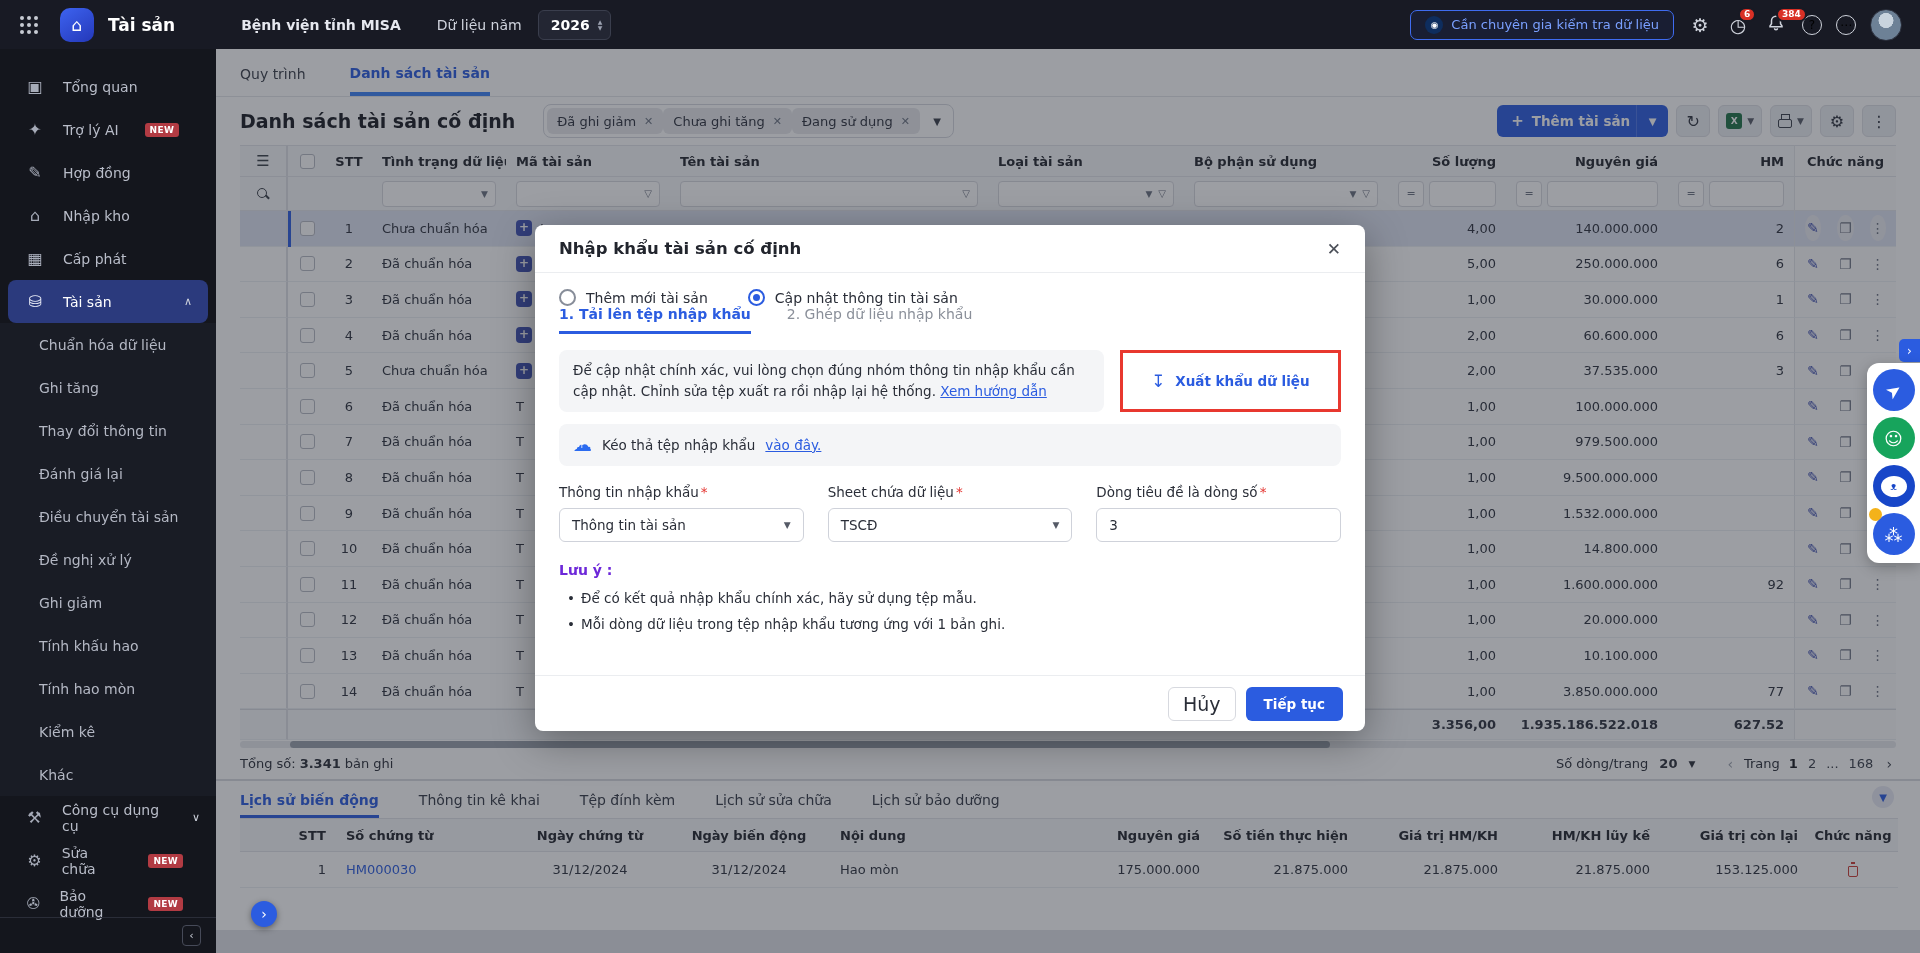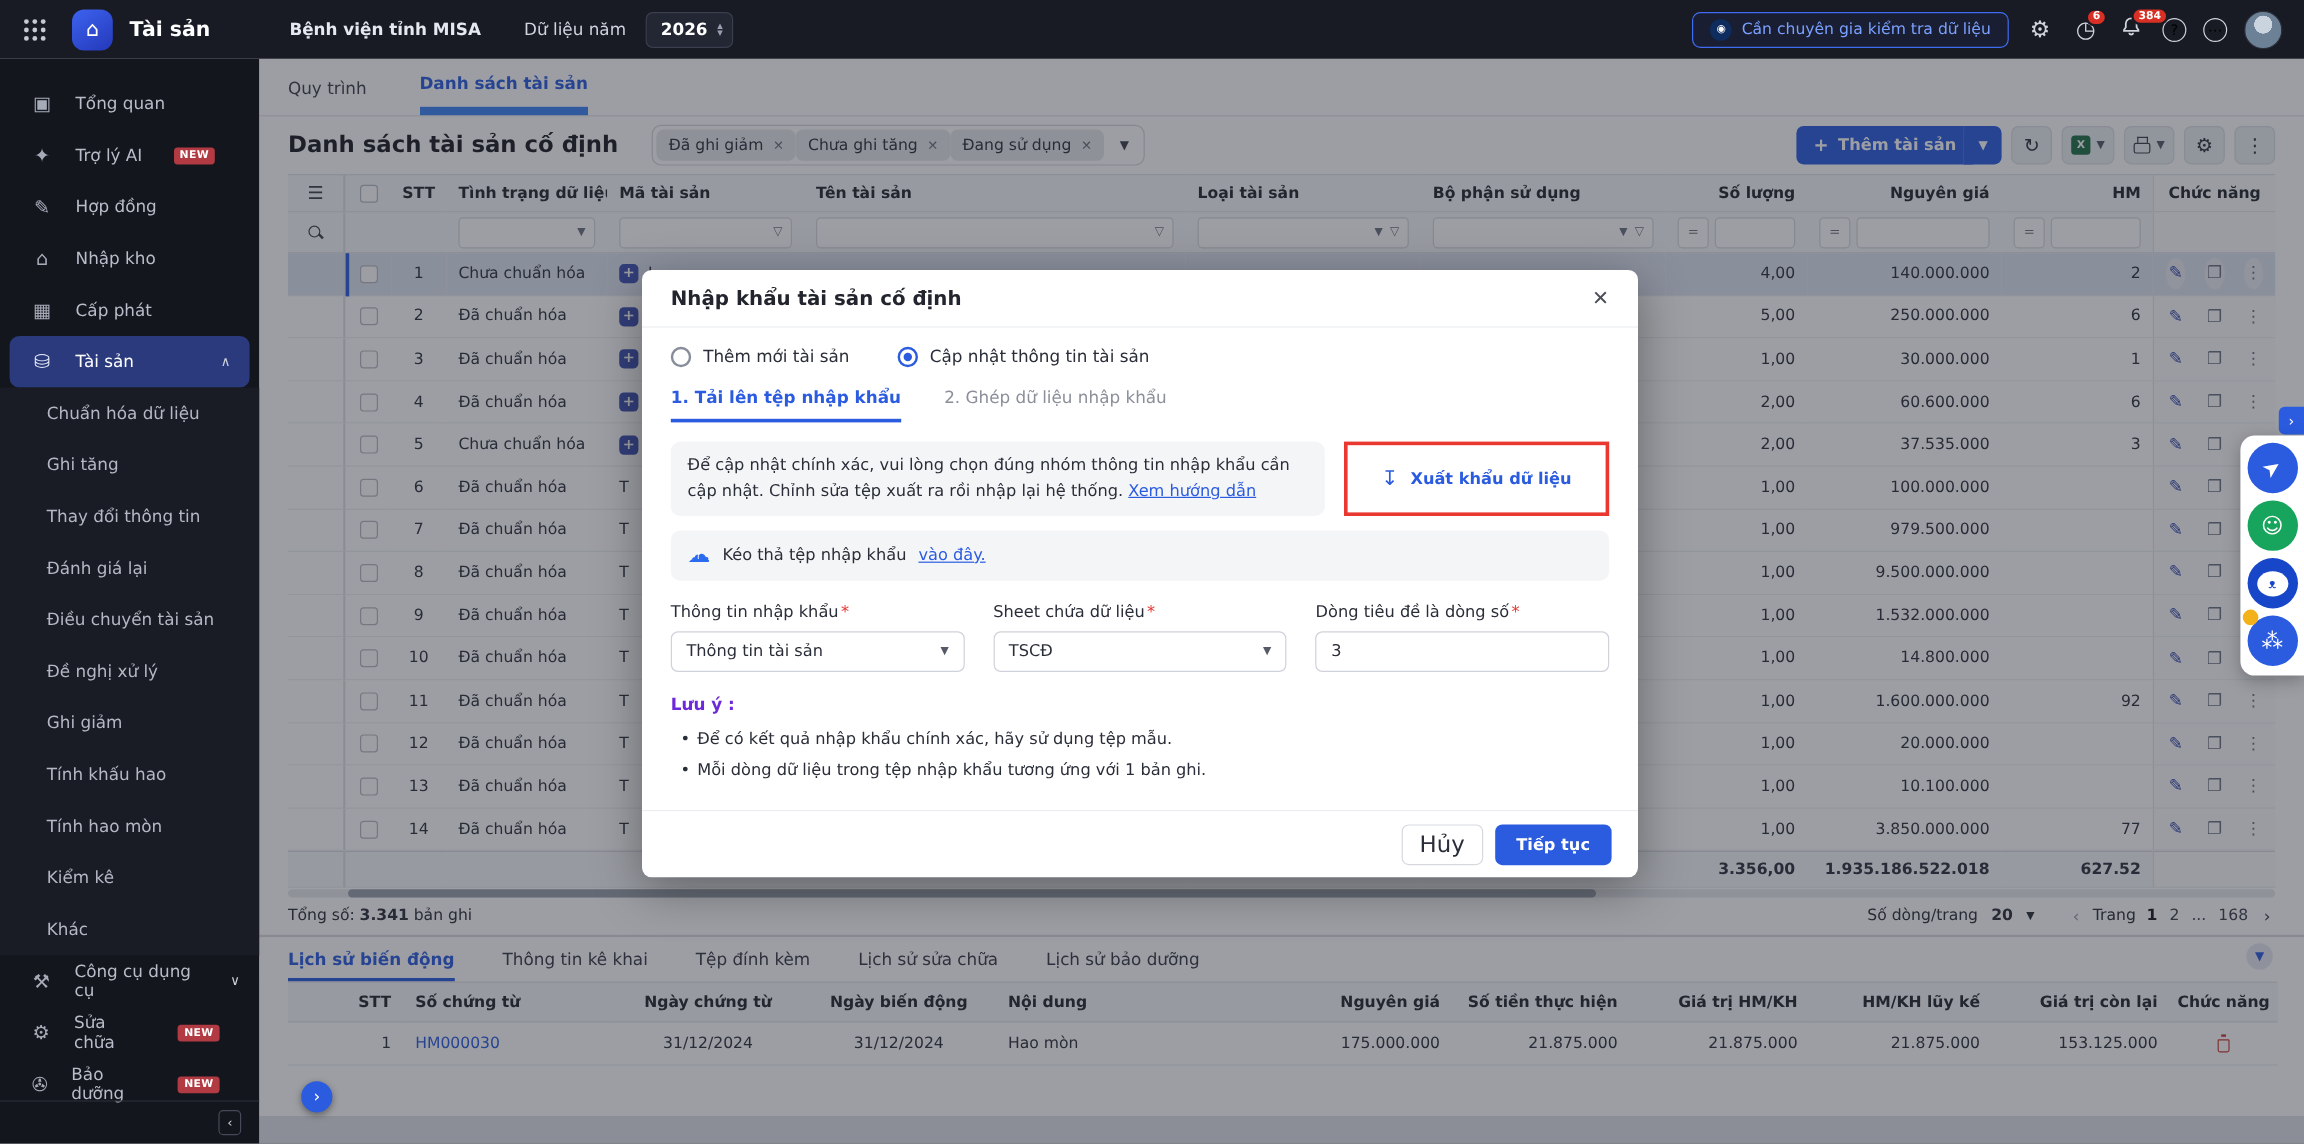--- a/index.html
+++ b/index.html
@@ -39,21 +39,21 @@
   .side-bottom { position:absolute; bottom:0; left:0; width:216px; height:36px; border-top:1px solid #2a2d38; display:flex; align-items:center; }
   .collapse-box { margin-left:182px; width:19px; height:21px; border:1px solid #464a58; border-radius:4px; color:#cfd3dd; font-size:11px; display:flex; align-items:center; justify-content:center; }
   .side-fab { position:absolute; left:251px; top:901px; width:26px; height:26px; border-radius:50%; background:#2b5ce0; color:#fff; font-size:14px; display:flex; align-items:center; justify-content:center; z-index:160; box-shadow:0 2px 6px rgba(0,0,0,.4); }
 
   
   .main { position:absolute; left:216px; top:49px; width:1704px; height:904px; background:#fff; }
   .overlay { position:absolute; inset:0; background:rgba(36,40,50,.45); z-index:40; }
 
   .tabbar { position:absolute; left:0; top:0; width:1704px; height:48px; background:#fff; border-bottom:1px solid #e4e5ea; display:flex; align-items:flex-end; padding-left:24px; gap:44px; }
   .mtab { font-size:14px; color:#3a3f4a; padding-bottom:14px; }
-  .mtab.active { color:#2b5ce0; font-weight:600; border-bottom:7px solid #3b82f6; padding-bottom:11px; }
+  .mtab.active { color:#2b5ce0; font-weight:600; border-bottom:4px solid #3b82f6; padding-bottom:11px; }
 
   .titlerow { position:absolute; left:0; top:48px; width:1704px; height:48px; display:flex; align-items:center; padding:0 24px; }
   .page-title { font-size:19px; font-weight:bold; color:#181b22; }
   .chipgroup { margin-left:28px; display:flex; align-items:center; border:1px solid #d6d8df; border-radius:8px; padding:3px; gap:4px; }
   .chip { background:#e7e8ec; border-radius:6px; height:26px; display:flex; align-items:center; gap:8px; padding:0 10px; font-size:13px; color:#2d313c; }
   .chip .x { color:#6b7280; font-size:11px; }
   .chip-caret { width:26px; height:26px; display:flex; align-items:center; justify-content:center; font-size:10px; color:#3a3f4a; }
   .title-actions { margin-left:auto; display:flex; align-items:center; gap:8px; }
   .add-btn { height:32px; background:#2b5ce0; color:#fff; border-radius:6px 0 0 6px; display:flex; align-items:center; gap:8px; padding:0 14px; font-size:13.5px; font-weight:600; }
   .add-caret { height:32px; width:32px; background:#2b5ce0; border-left:1px solid #4d76e8; border-radius:0 6px 6px 0; color:#fff; display:flex; align-items:center; justify-content:center; font-size:10px; margin-left:-8px; }
@@ -124,21 +124,21 @@
   .modal { position:absolute; left:535px; top:225px; width:830px; height:506px; background:#fff; border-radius:8px; box-shadow:0 10px 40px rgba(0,0,0,.35); z-index:300; }
   .m-head { height:48px; border-bottom:1px solid #ebedf0; display:flex; align-items:center; padding:0 24px; }
   .m-title { font-size:16.5px; font-weight:bold; color:#22252d; }
   .m-close { margin-left:auto; font-size:17px; color:#4b4f58; }
   .m-body { padding:14px 24px 0; }
   .radio-row { display:flex; align-items:center; gap:40px; margin-top:2px; }
   .radio { display:flex; align-items:center; gap:10px; font-size:14px; color:#2a2e38; }
   .rdot { width:17px; height:17px; border:2px solid #878d99; border-radius:50%; }
   .rdot.on { border-color:#2b5ce0; position:relative; }
   .rdot.on::after { content:""; position:absolute; left:3px; top:3px; width:7px; height:7px; border-radius:50%; background:#2b5ce0; }
-  .m-tabs { display:flex; gap:36px; margin-top:18px; }
+  .m-tabs { display:flex; gap:36px; }
   .m-tab { font-size:14px; color:#8a8f99; padding-bottom:9px; }
   .m-tab.active { color:#2b5ce0; font-weight:600; border-bottom:3px solid #2b5ce0; }
   .info-row { display:flex; margin-top:16px; gap:16px; align-items:stretch; }
   .note-box { width:556px; background:#f4f5f7; border-radius:8px; padding:10px 14px; font-size:13.5px; color:#2a2e38; line-height:1.55; }
   .note-box a, .m-link { color:#2b5ce0; text-decoration:underline; }
   .export-frame { border:3px solid #e8382f; display:flex; align-items:center; justify-content:center; gap:10px; width:226px; background:#fff; }
   .dl-ic { color:#2b5ce0; font-size:17px; }
   .export-label { color:#2b5ce0; font-size:13.5px; font-weight:600; }
   .drop-row { margin-top:12px; height:42px; background:#f4f5f7; border-radius:8px; display:flex; align-items:center; gap:10px; padding:0 14px; font-size:13.5px; color:#2a2e38; }
   .cloud { position:relative; color:#2b6bf0; font-size:19px; line-height:1; }

